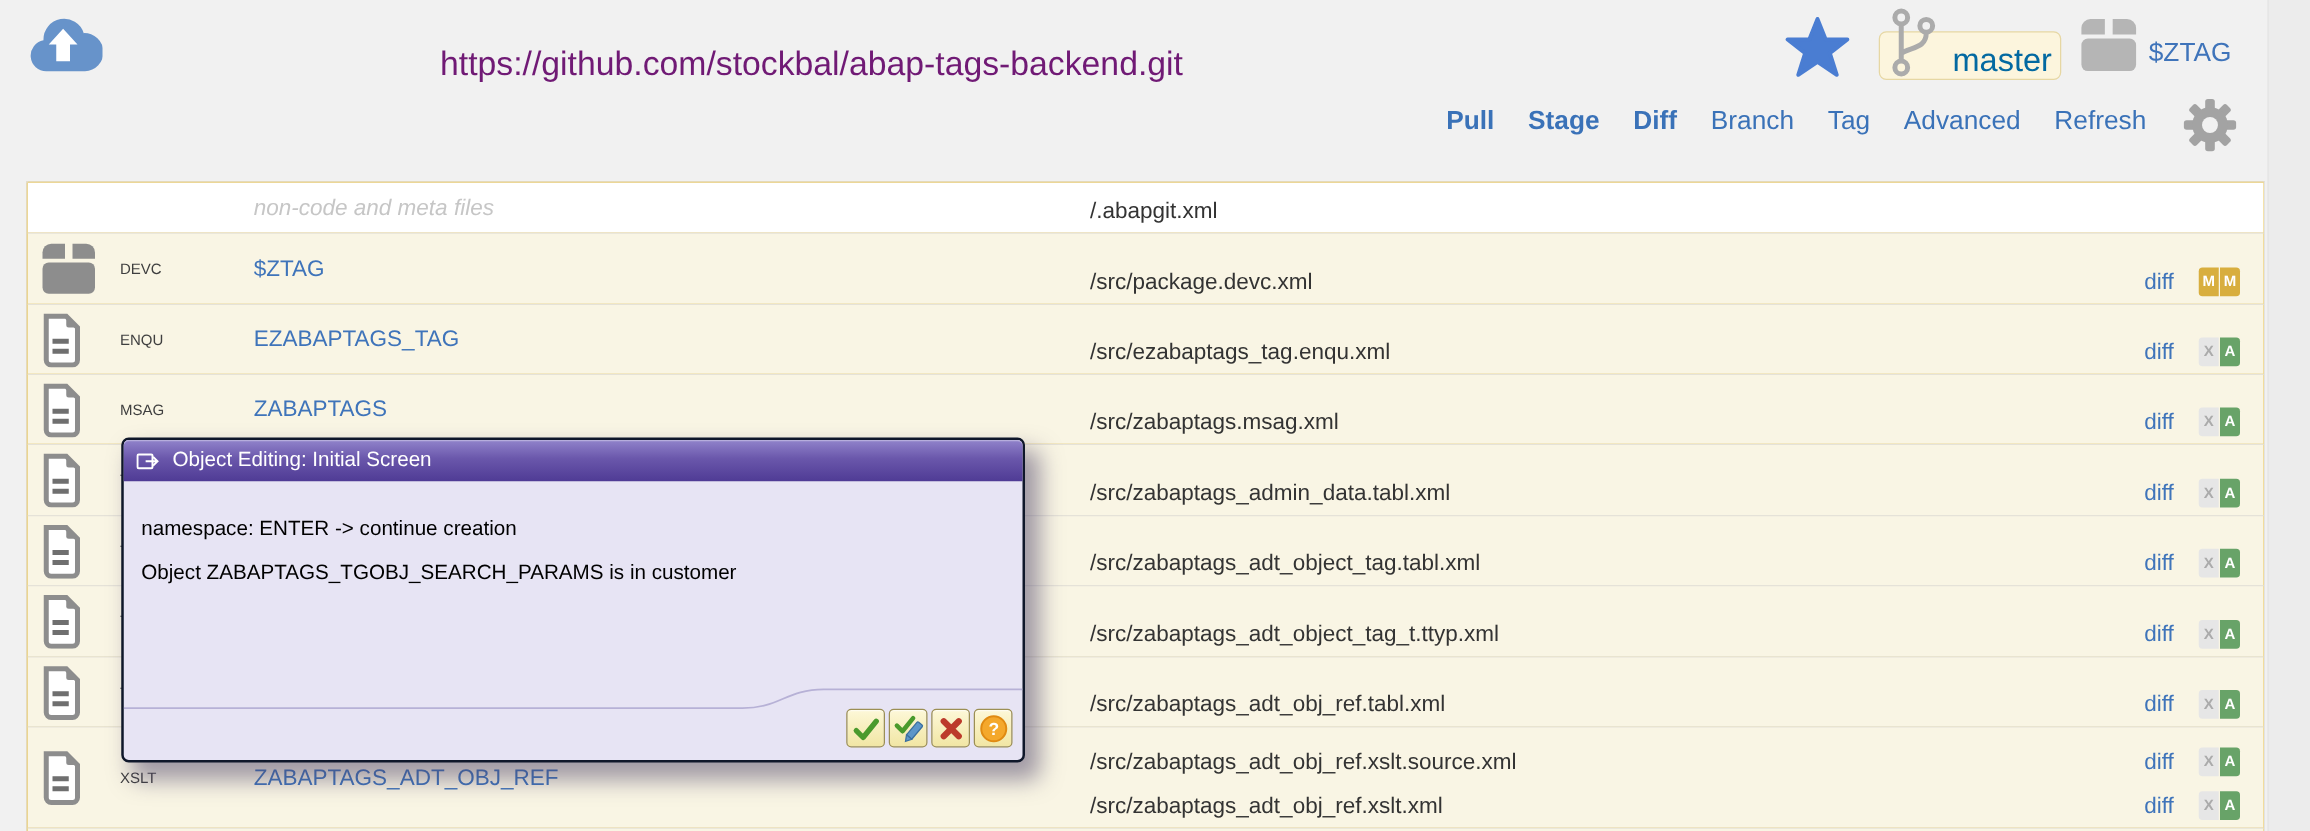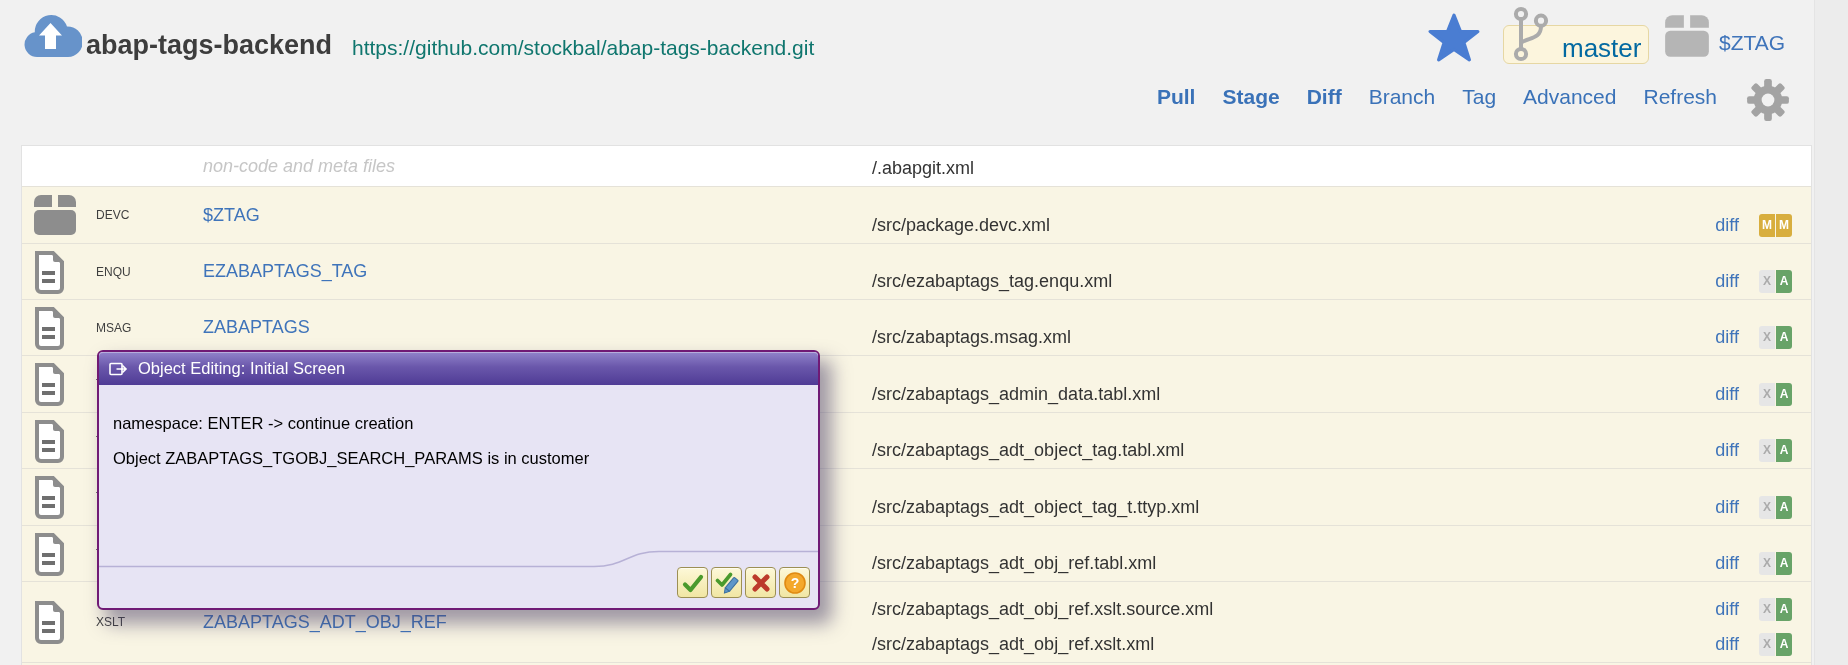--- a/index.html
+++ b/index.html
@@ -2,21 +2,21 @@
 <html><head>
 <meta charset="utf-8">
 <style>
   html,body{margin:0;padding:0;background:#f1f1f1;}
   .page{position:relative;width:1848px;height:665px;overflow:hidden;background:#f1f1f1;
         font-family:"Liberation Sans",sans-serif;}
 
   
   .hdr-cloud{position:absolute;left:22px;top:10px;}
   .repo-name{position:absolute;left:86px;top:30px;font-size:27px;font-weight:bold;color:#3d3d3d;}
-  .repo-url{position:absolute;left:352px;top:36px;font-size:21px;color:#0f766e;}
+  .repo-url{position:absolute;left:352px;top:36px;font-size:27px;color:#701a75;}
   .hdr-star{position:absolute;left:1428px;top:13px;cursor:pointer;}
   .branch-pill{position:absolute;left:1503px;top:25px;width:146px;height:39px;background:#fcf5dd;
                border:1px solid #e6d7a3;border-radius:6px;box-sizing:border-box;cursor:pointer;}
   .hdr-branch-icon{position:absolute;left:1511px;top:5px;}
   .branch-label{position:absolute;left:1562px;top:33px;font-size:26px;color:#0369a1;}
   .hdr-package{position:absolute;left:1662px;top:13px;}
   .package-label{position:absolute;left:1719px;top:31px;font-size:21px;color:#3f74ba;cursor:pointer;}
   .menu{position:absolute;top:75px;left:0;width:1790px;height:44px;display:flex;
         justify-content:flex-end;align-items:center;gap:27px;}
   .menu-link{font-size:21px;color:#3a72b8;text-decoration:none;cursor:pointer;}
@@ -46,21 +46,21 @@
   .b-grey{background:#e6e6e6;color:#ababab;}
   .b-green{background:#68a368;color:#fff;}
   .row-cutoff{height:12px;background:#f9f5e4;border-top:1px solid #e5e2d8;}
 
   
   .scroll-strip{position:absolute;right:0;top:0;width:33px;height:100%;background:#ececec;
                 border-left:1px solid #e4e4e4;z-index:0;}
 
   
   .dialog{position:absolute;left:97px;top:350px;width:723px;height:260px;box-sizing:border-box;
-          background:#e7e4f4;border:2px solid #701a75;border-radius:6px;z-index:10;
+          background:#e7e4f4;border:2px solid #0f172a;border-radius:6px;z-index:10;
           box-shadow:10px 12px 18px 2px rgba(72,62,102,.5);}
   .dlg-title{height:33px;display:flex;align-items:center;gap:9px;padding:0 10px;
              background:linear-gradient(180deg,#9183cb 0%,#6a57ab 45%,#4f3b95 100%);
              border-radius:4px 4px 0 0;box-shadow:inset 0 1px 0 rgba(255,255,255,.35);cursor:move;}
   .dlg-title span{color:#fff;font-size:16.5px;}
   .dlg-body{position:absolute;top:33px;left:0;right:0;padding:21px 14px 0;
             font-size:16.5px;line-height:35px;color:#000;}
   .dlg-curve{position:absolute;left:0;top:193px;pointer-events:none;}
   .dlg-buttons{position:absolute;right:8px;bottom:10px;display:flex;gap:3px;}
   .dlg-btn{width:31px;height:31px;padding:0;display:flex;align-items:center;justify-content:center;
@@ -71,21 +71,20 @@
 <body>
 
 <div class="page">
 
   <div class="hdr-cloud">
     <svg width="60" height="54" viewBox="0 0 60 54">
       <path fill="#6793ca" d="M46 47 H15 a12.5 12.5 0 0 1 -2.2-24.8 A16.5 16.5 0 0 1 45 16.5 A11.8 11.8 0 0 1 46 47 Z"></path>
       <path fill="#ffffff" d="M28.5 13 L40 25.5 H34 V39 H23 V25.5 H17 Z"></path>
     </svg>
   </div>
-  <div class="repo-name">abap-tags-backend</div>
   <div class="repo-url">https://github.com/stockbal/abap-tags-backend.git</div>
 
   <div class="hdr-star">
     <svg width="52" height="50" viewBox="0 0 50 48">
       <polygon fill="#4a7dd2" stroke="#4a7dd2" stroke-width="3" stroke-linejoin="round" points="25,2 31.3,17.8 48,17.8 34.5,28.3 39.8,45 25,35 10.2,45 15.5,28.3 2,17.8 18.7,17.8"></polygon>
     </svg>
   </div>
   <div class="branch-pill"></div>
   <div class="hdr-branch-icon">
     <svg width="40" height="58" viewBox="0 0 36 52">

